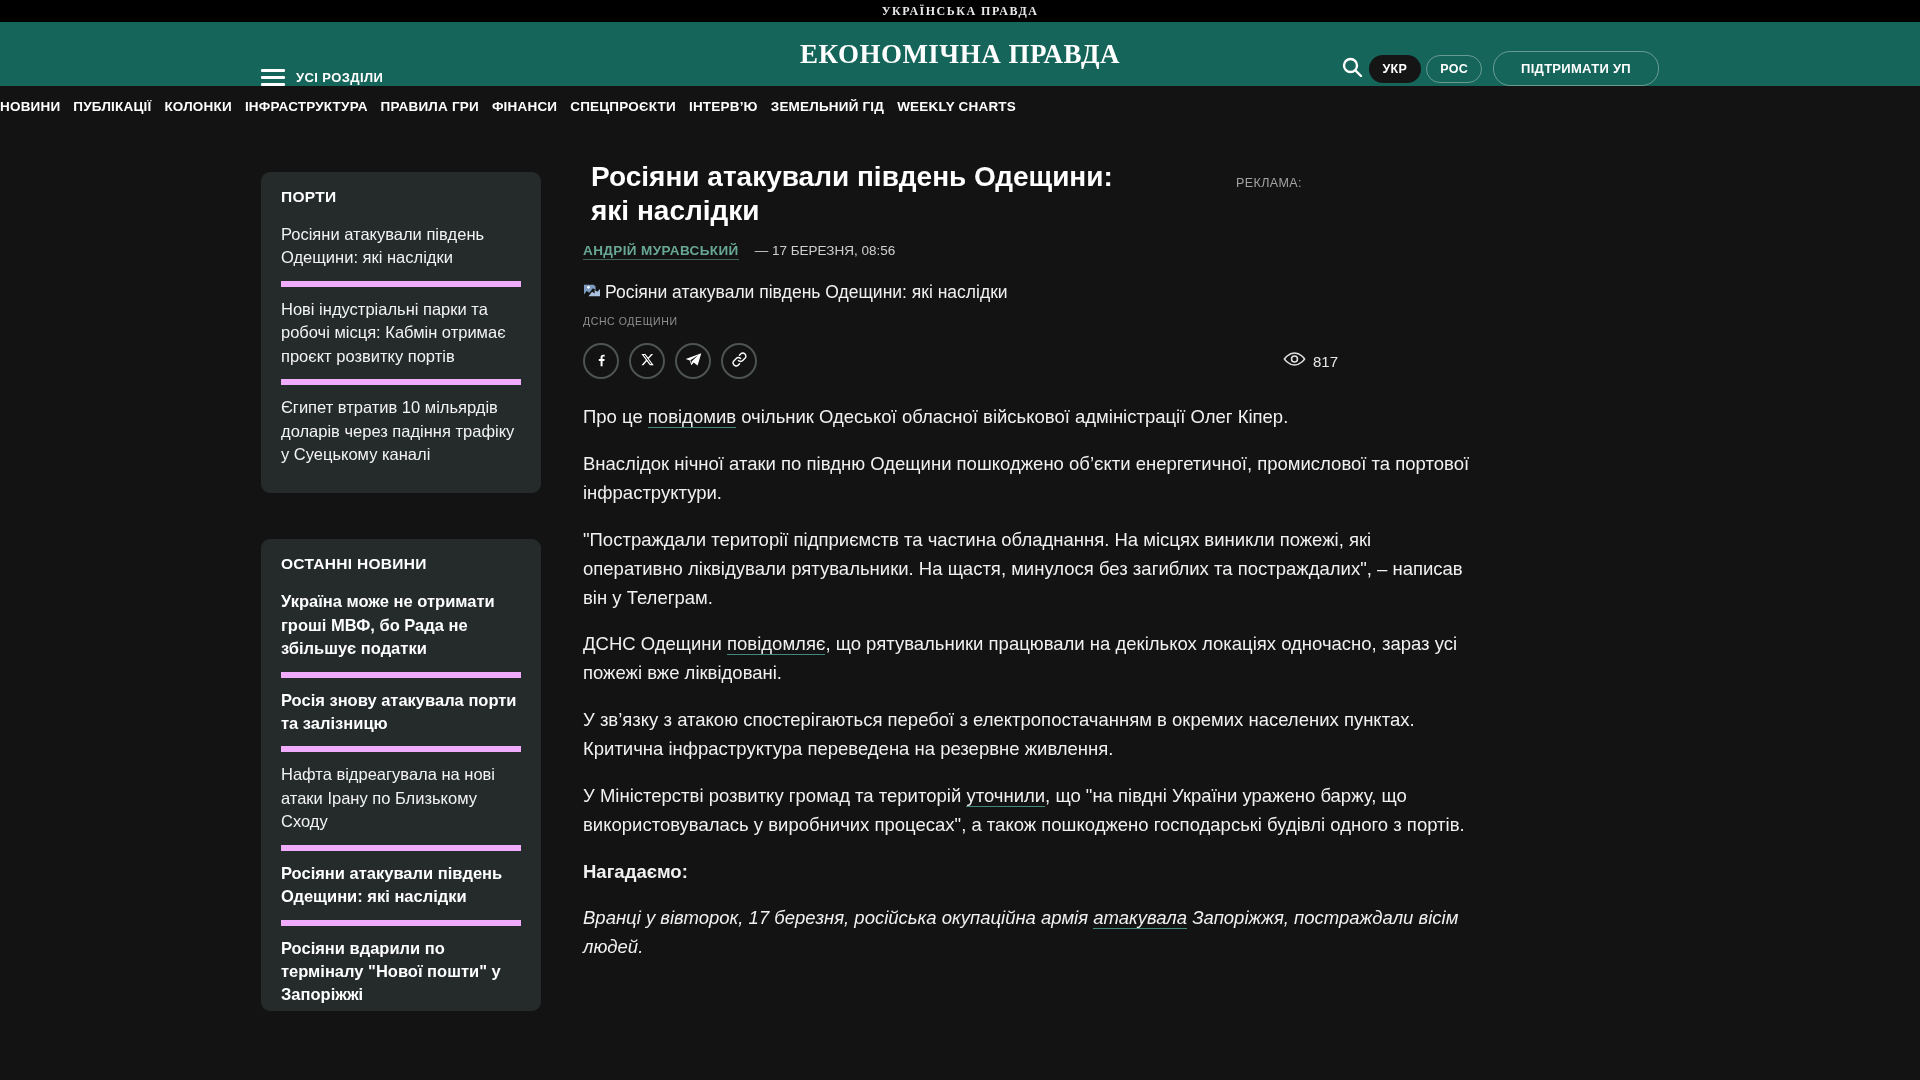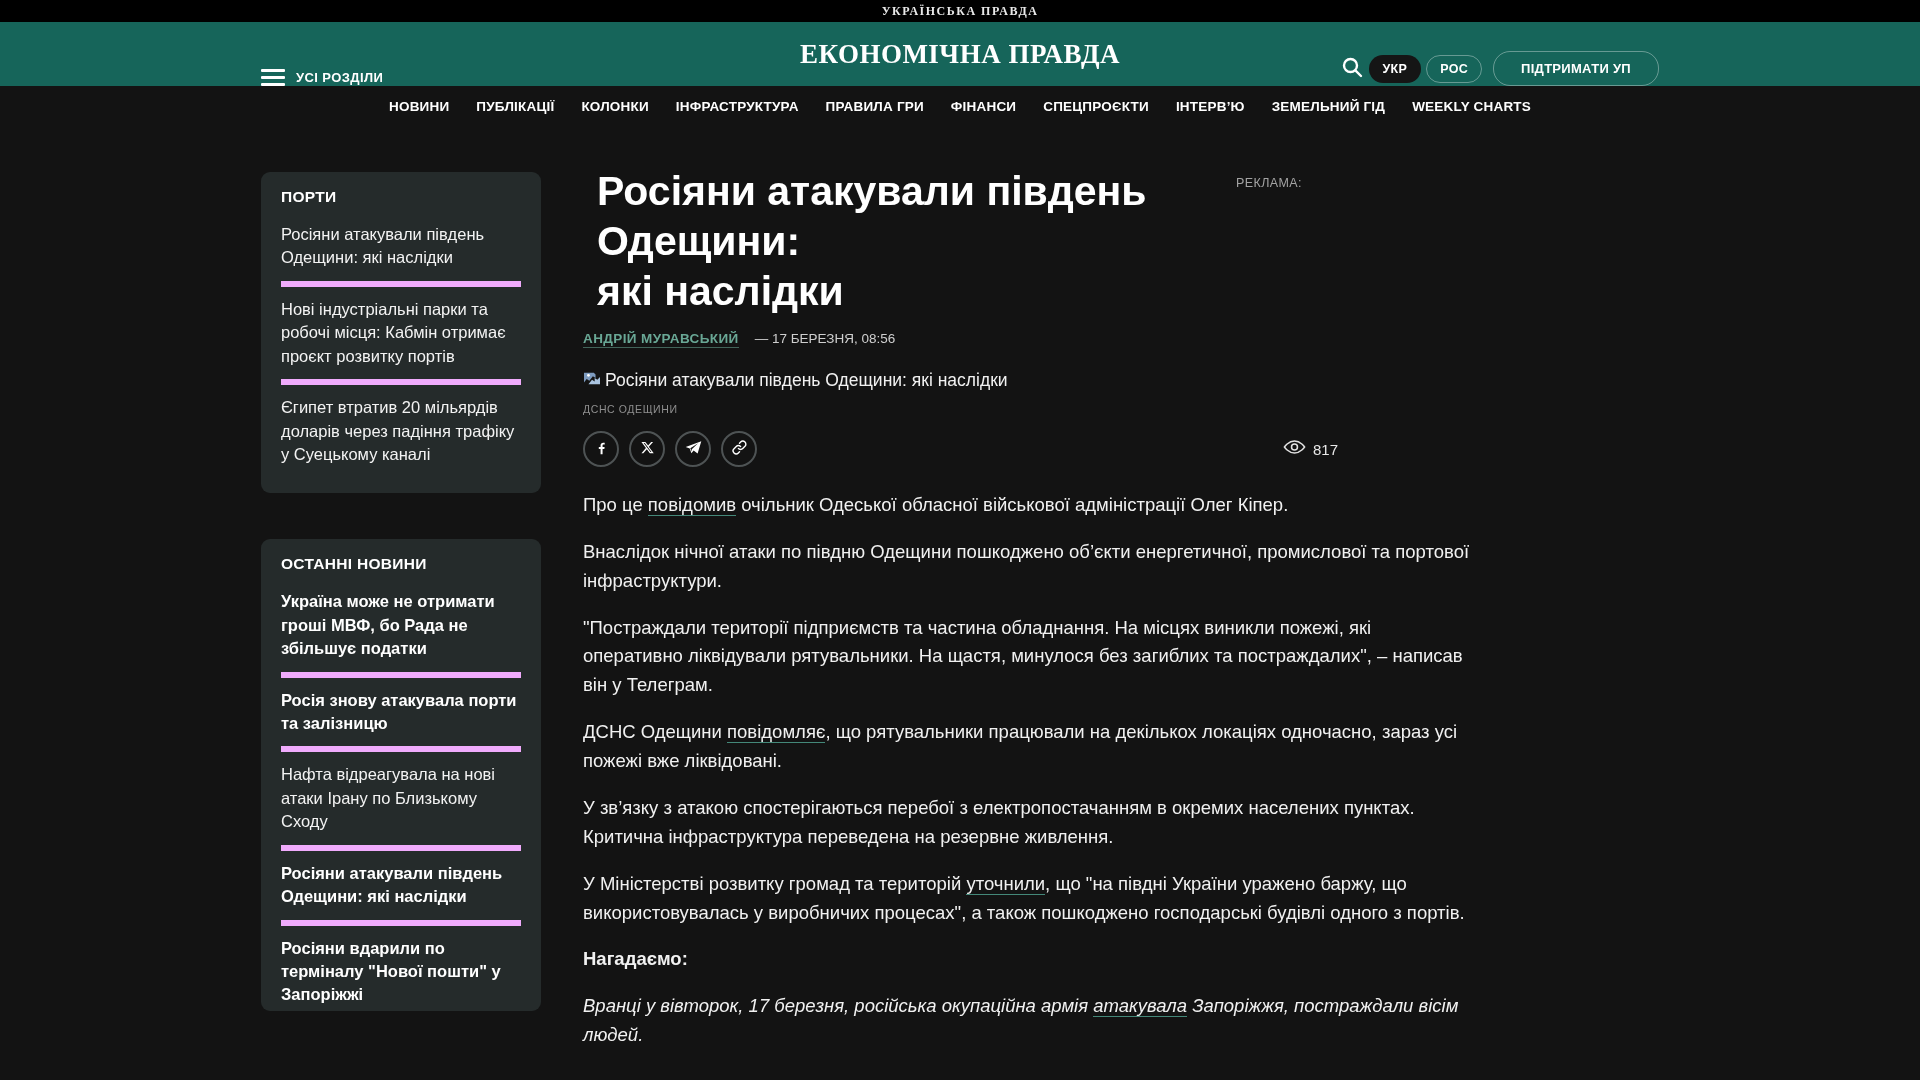--- a/index.html
+++ b/index.html
@@ -46,21 +46,21 @@
   .pill.active{background:#151515;}
   .pill.outline{border-color:rgba(255,255,255,.35);}
   .support-btn{
     font-size:13px;font-weight:700;letter-spacing:.3px;color:#fff;
     background:none;border:1px solid rgba(255,255,255,.35);
     border-radius:17px;padding:9px 27px;margin-left:6px;
   }
 
   
   .nav{
-    height:40px;display:flex;align-items:center;justify-content:center;gap:27px;
+    height:40px;display:flex;align-items:center;justify-content:flex-start;gap:13px;
     background:#131313;
   }
   .nav a{
     color:#fff;text-decoration:none;font-size:13.5px;font-weight:700;letter-spacing:.2px;white-space:nowrap;
   }
 
   
   .layout{display:flex;padding:0 0 0 261px;box-sizing:border-box;position:relative;}
 
   .sidebar{width:280px;flex:0 0 280px;margin-top:46px;}
@@ -74,21 +74,21 @@
     display:block;padding:11px 0;font-size:16.5px;line-height:1.42;color:#f3f3f3;
     border-top:6px solid #f0abfc;text-decoration:none;
   }
   .s-item:first-of-type{border-top:none;}
   .s-item.bold{font-weight:700;color:#fff;}
   .card-latest{margin-top:46px;height:472px;overflow:hidden;}
 
   
   .article{width:890px;margin-left:42px;margin-top:26px;}
   .article h1{
-    margin:14px;font-size:41px;line-height:1.22;font-weight:700;color:#fff;max-width:760px;
+    margin:8px;font-size:28px;line-height:1.22;font-weight:700;color:#fff;max-width:760px;
   }
   .byline{margin-top:15px;display:flex;align-items:baseline;gap:16px;font-size:13.5px;}
   .author{
     color:#69a795;font-weight:700;letter-spacing:.4px;text-decoration:none;
     border-bottom:1px solid rgba(105,167,149,.55);padding-bottom:1px;
   }
   .date{color:#cfcfcf;}
 
   .img-alt{margin-top:22px;display:flex;align-items:center;gap:4px;font-size:17.5px;color:#f1f1f1;}
   .caption{
@@ -163,21 +163,21 @@
   <a class="interact">WEEKLY CHARTS</a>
 </nav>
 
 <div class="layout">
 
   <aside class="sidebar">
     <section class="card">
       <h3>ПОРТИ</h3>
       <a class="s-item interact">Росіяни атакували південь Одещини: які наслідки</a>
       <a class="s-item interact">Нові індустріальні парки та робочі місця: Кабмін отримає проєкт розвитку портів</a>
-      <a class="s-item interact">Єгипет втратив 20 мільярдів доларів через падіння трафіку у Суецькому каналі</a>
+      <a class="s-item interact">Єгипет втратив 10 мільярдів доларів через падіння трафіку у Суецькому каналі</a>
     </section>
 
     <section class="card card-latest">
       <h3>ОСТАННІ НОВИНИ</h3>
       <a class="s-item bold interact">Україна може не отримати гроші МВФ, бо Рада не збільшує податки</a>
       <a class="s-item bold interact">Росія знову атакувала порти та залізницю</a>
       <a class="s-item interact">Нафта відреагувала на нові атаки Ірану по Близькому Сходу</a>
       <a class="s-item bold interact">Росіяни атакували південь Одещини: які наслідки</a>
       <a class="s-item bold interact">Росіяни вдарили по терміналу "Нової пошти" у Запоріжжі</a>
       <a class="s-item bold interact">Названо 10 банків-лідерів</a>

